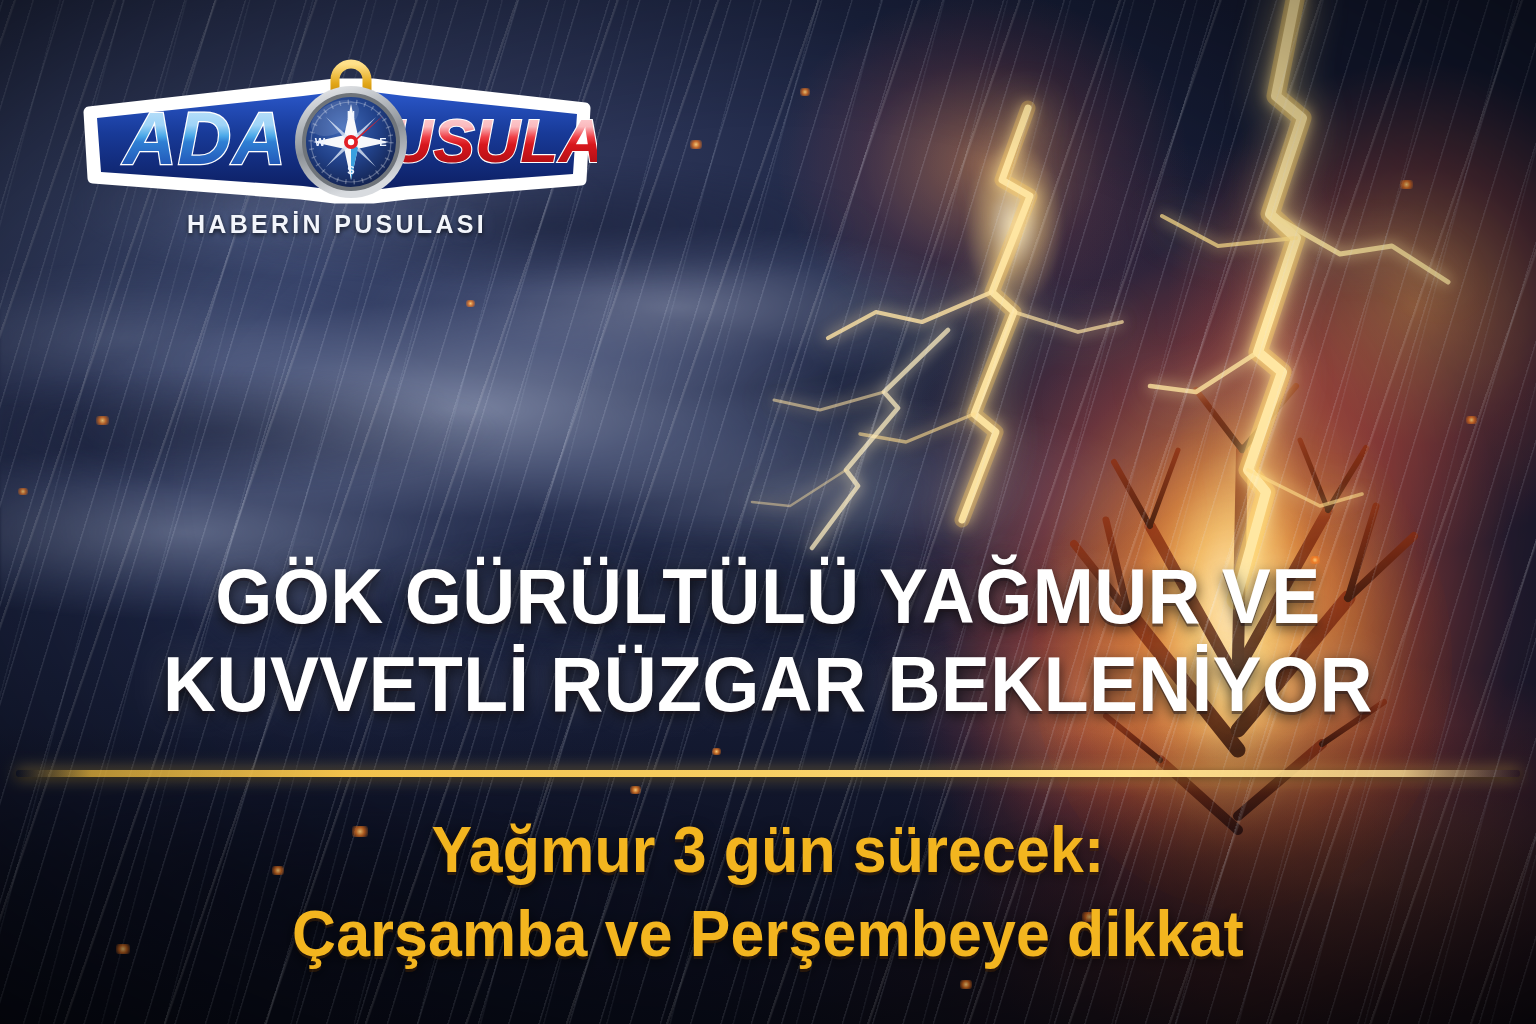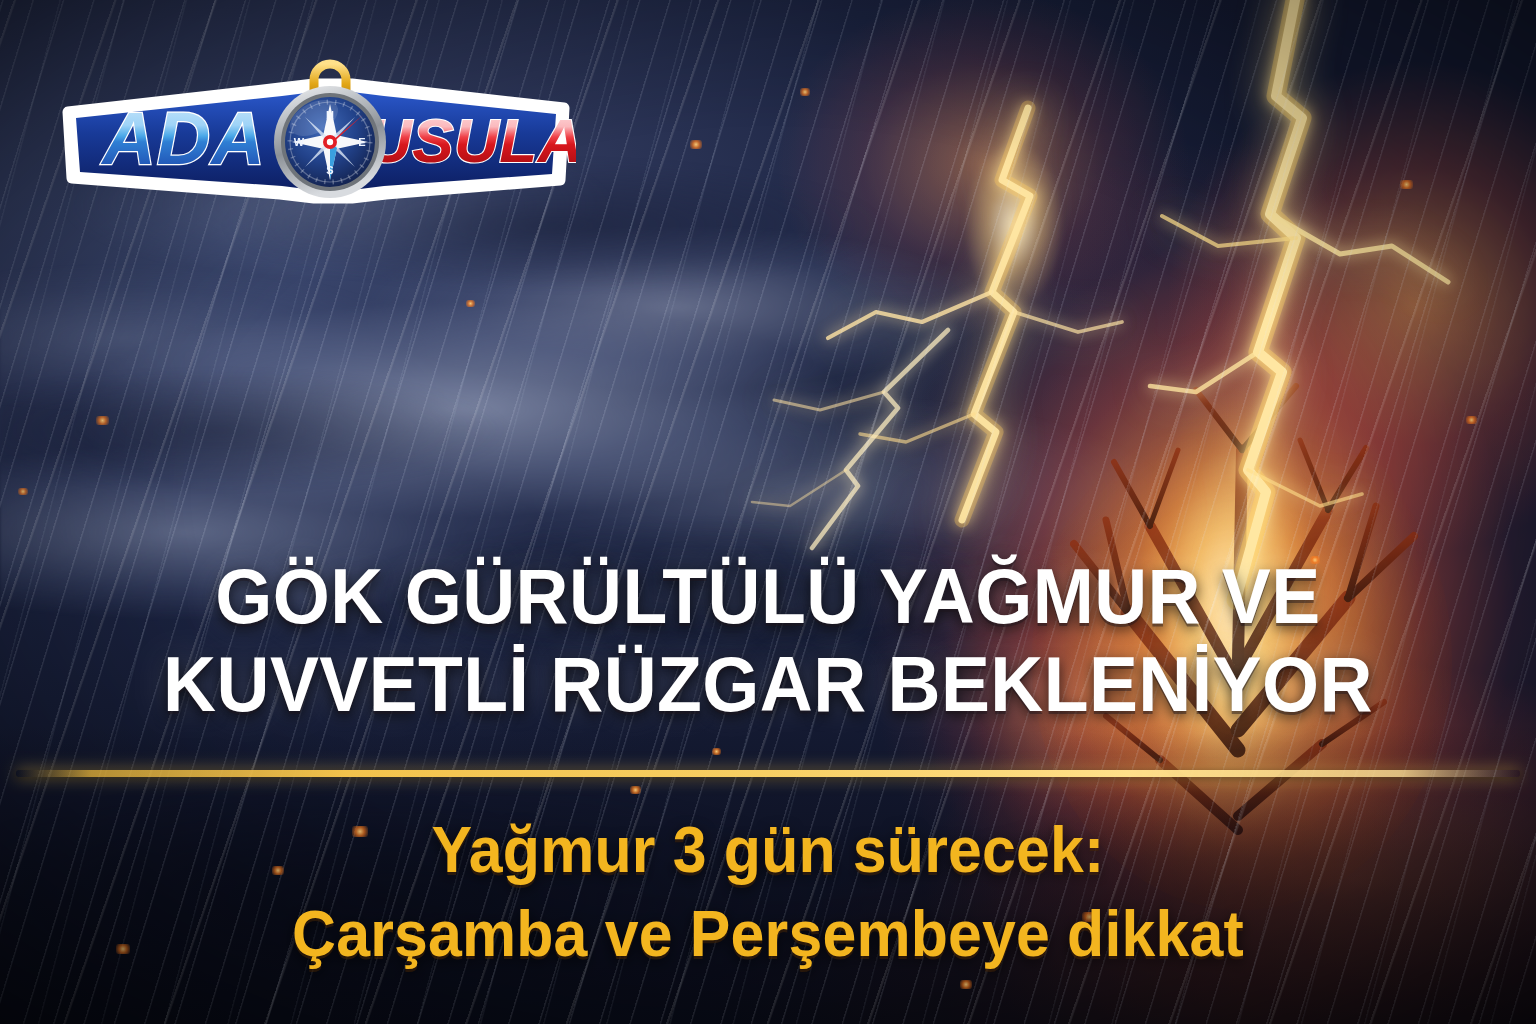--- a/index.html
+++ b/index.html
@@ -159,21 +159,21 @@
     border-radius: 2px;
     background: radial-gradient(circle, rgba(255,206,120,.95) 0%, rgba(255,124,28,.7) 45%, rgba(196,52,10,0) 100%);
     filter: blur(.6px);
     pointer-events: none;
   }
 
   
 
   .logo {
     position: absolute;
-    left: 56px;
+    left: 77px;
     top: 58px;
     width: 540px;
     height: 200px;
   }
   .logo-mark {
     position: relative;
     width: 520px;
     height: 148px;
   }
   .logo-tagline {
@@ -439,20 +439,21 @@
 
           <text x="274" y="61" text-anchor="middle" font-family="Liberation Sans, sans-serif" font-size="11" font-weight="bold" fill="#eef4ff">N</text>
           <text x="274" y="116" text-anchor="middle" font-family="Liberation Sans, sans-serif" font-size="11" font-weight="bold" fill="#eef4ff">S</text>
           <text x="306" y="88" text-anchor="middle" font-family="Liberation Sans, sans-serif" font-size="11" font-weight="bold" fill="#eef4ff">E</text>
           <text x="243" y="88" text-anchor="middle" font-family="Liberation Sans, sans-serif" font-size="11" font-weight="bold" fill="#eef4ff">W</text>
 
           <ellipse cx="258" cy="60" rx="26" ry="15" fill="#ffffff" opacity=".12" transform="rotate(-28 258 60)"></ellipse>
         </g>
       </svg>
     </div>
+    <div class="logo-tagline">HABERİN PUSULASI</div>
   </div>
 
   <div class="headline">
     <span class="headline-line">GÖK GÜRÜLTÜLÜ YAĞMUR VE</span>
     <span class="headline-line">KUVVETLİ RÜZGAR BEKLENİYOR</span>
   </div>
 
   <div class="divider"></div>
 
   <div class="subtitle">

